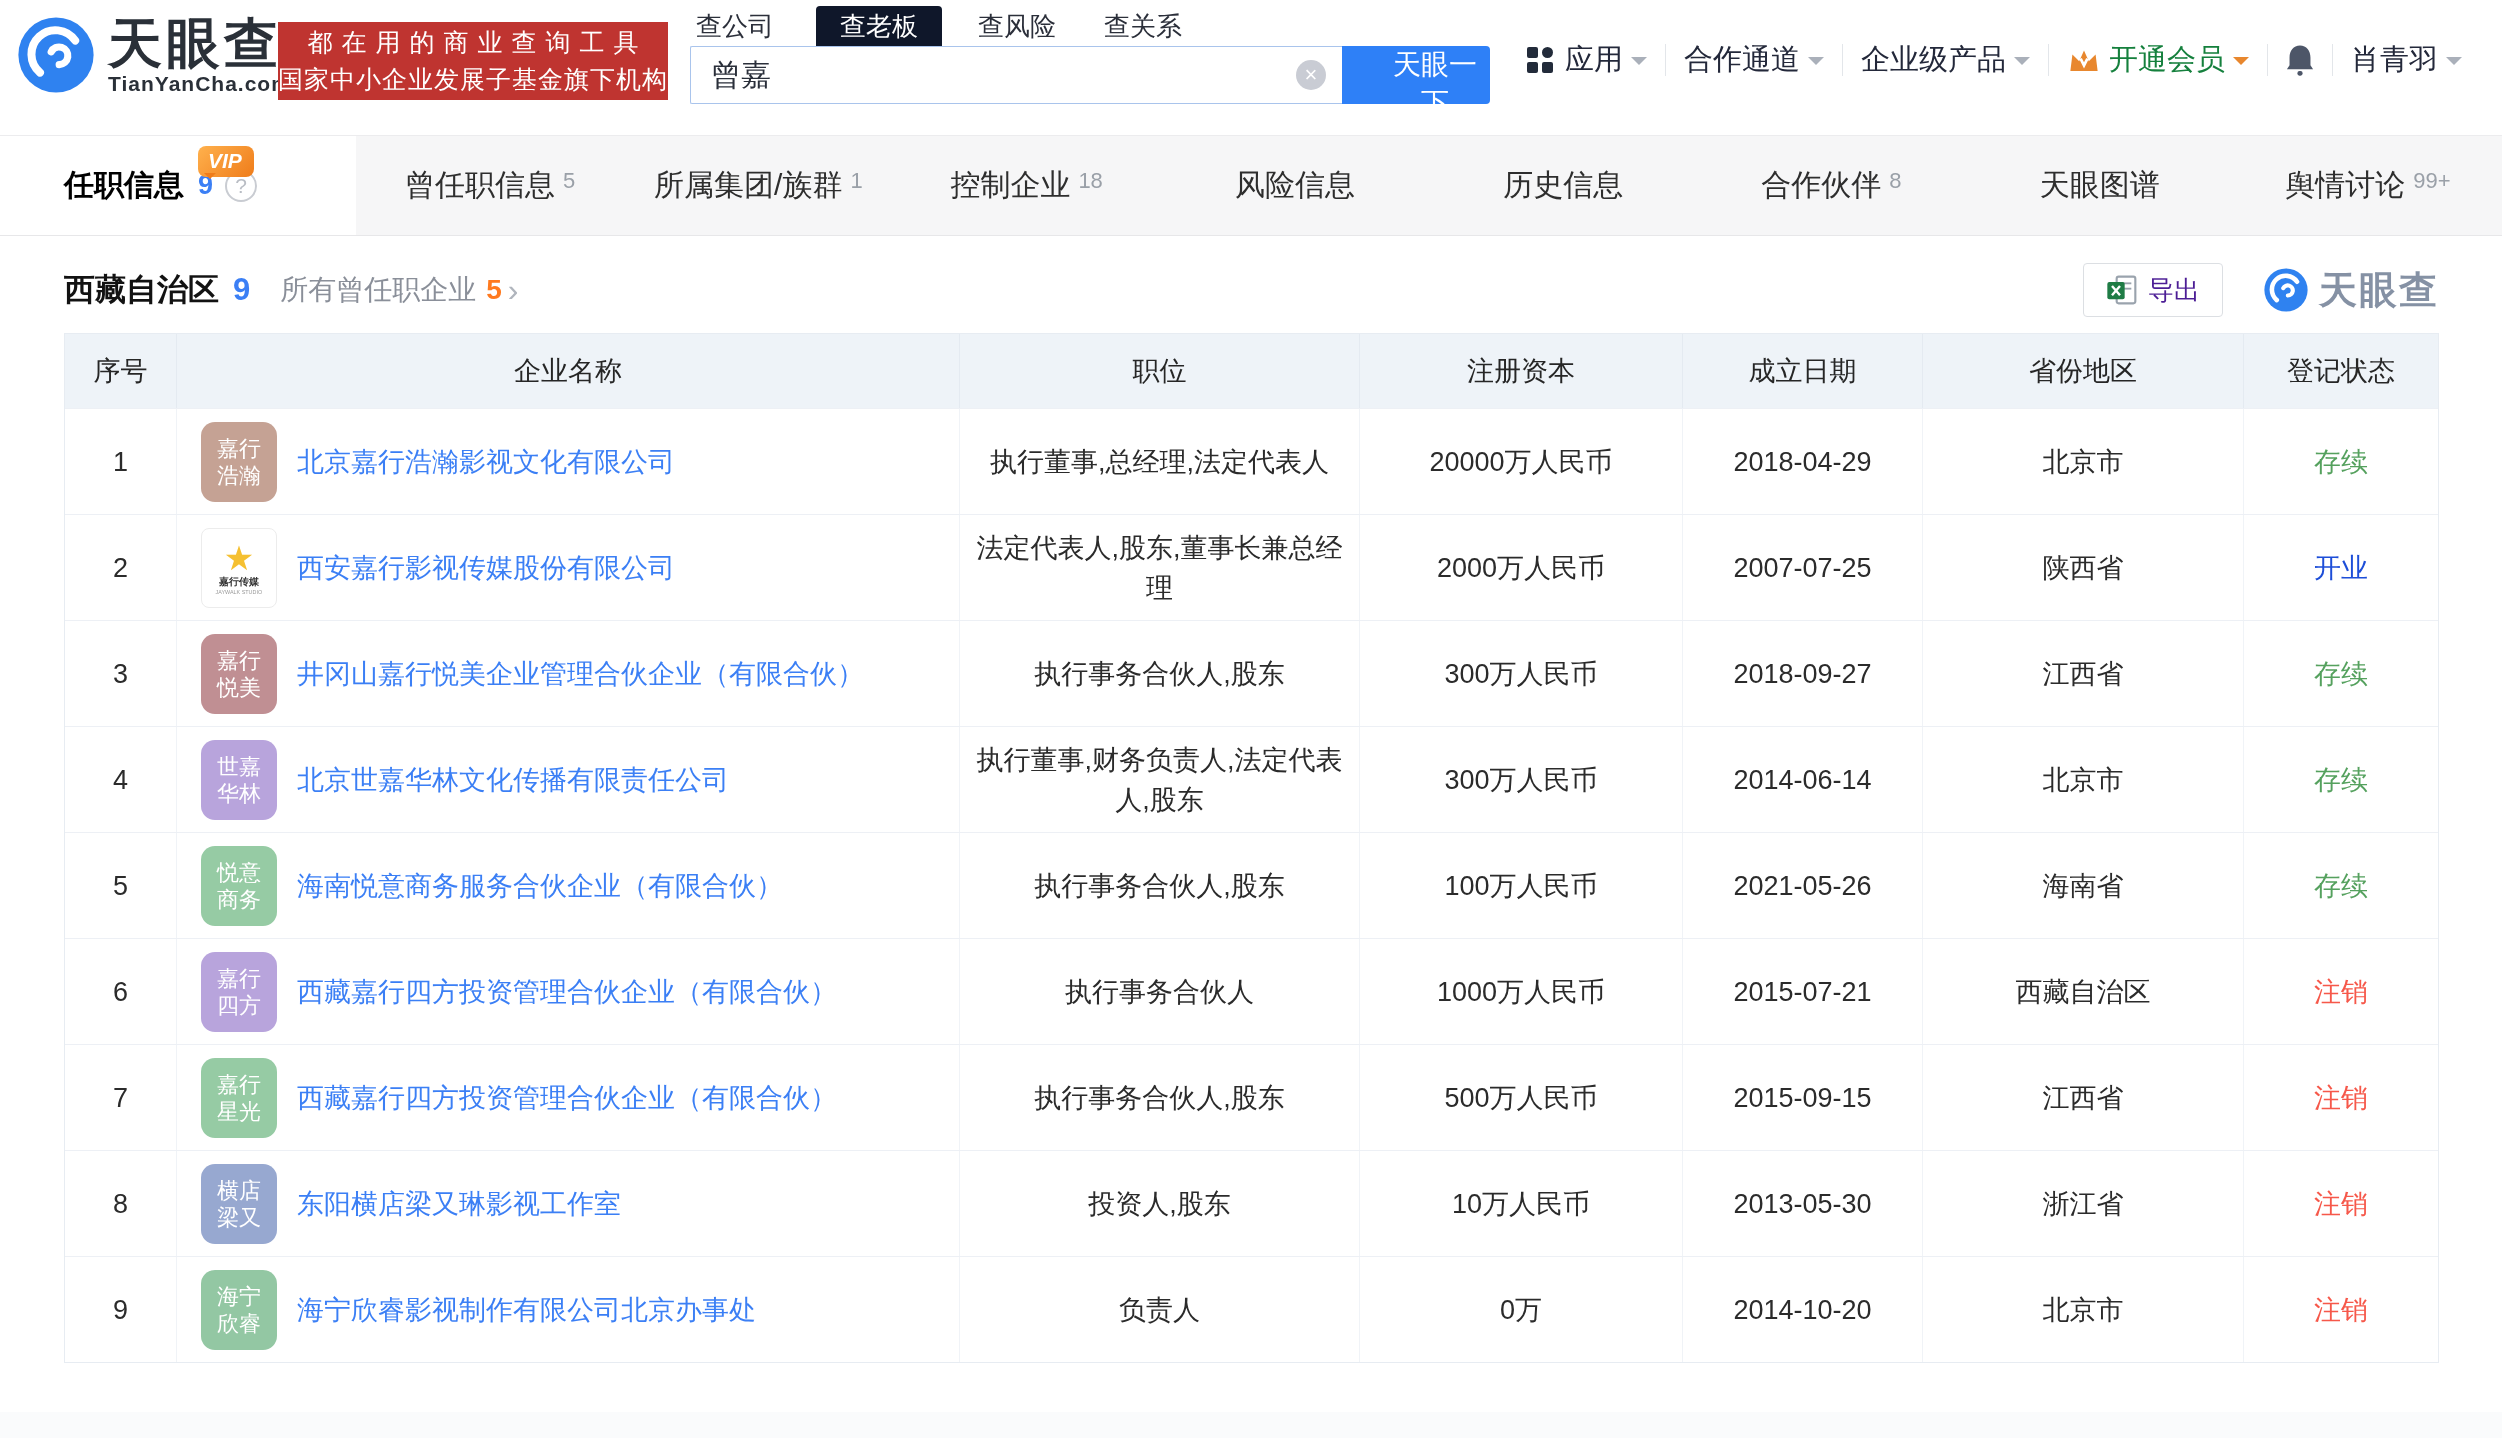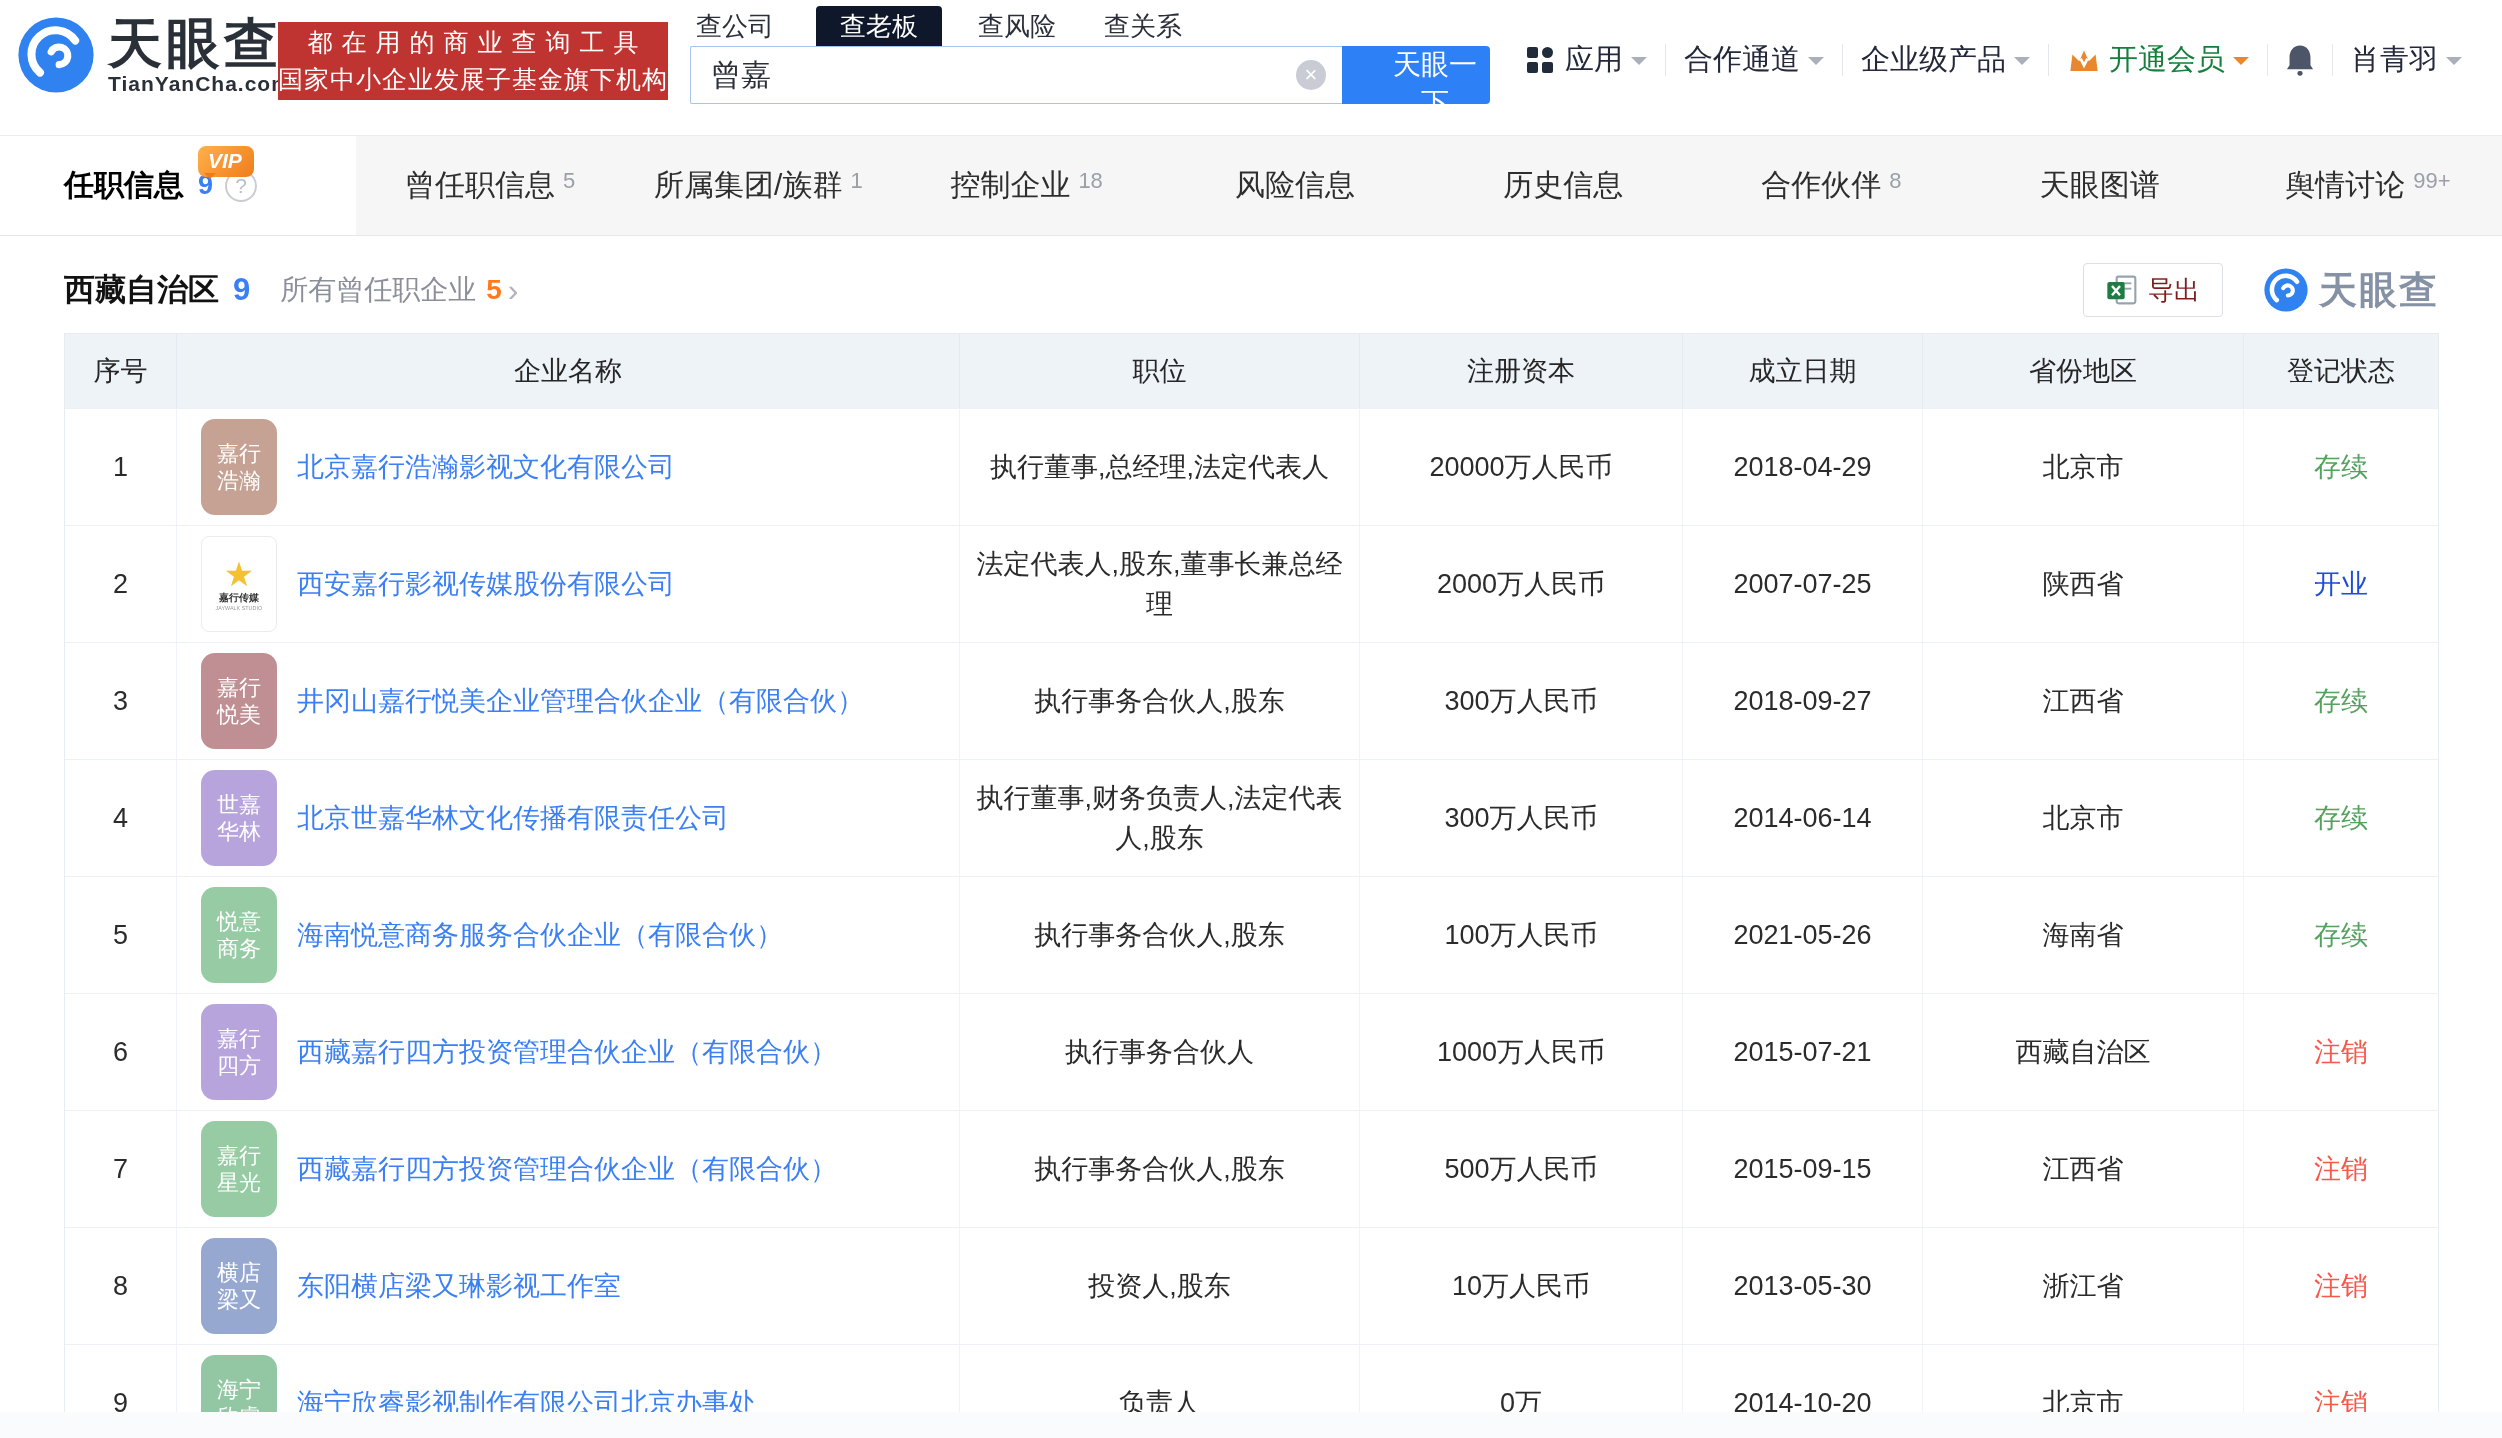--- a/index.html
+++ b/index.html
@@ -60,36 +60,36 @@
   .content { position:absolute; top:237px; left:0; width:100%; bottom:0; background:#fff; }
   .section-head { position:absolute; top:22px; left:64px; right:63px; height:62px; display:flex; align-items:center; justify-content:space-between; }
   .sh-left { display:flex; align-items:center; }
   .sh-title { font-size:31px; font-weight:bold; color:#121212; }
   .sh-count { font-size:31px; font-weight:bold; color:#3b7ff5; margin-left:14px; }
   .sh-sub { display:flex; align-items:center; margin-left:30px; font-size:28px; color:#8a8f99; cursor:pointer; }
   .sh-sub-count { color:#ff7a1f; font-weight:bold; margin-left:10px; }
   .sh-arrow { color:#b0b5bd; font-size:32px; margin-left:6px; line-height:28px; }
   .sh-right { display:flex; align-items:center; gap:40px; }
   .export-btn { display:flex; align-items:center; gap:10px; height:54px; padding:0 22px; background:#fff;
-                border:1px solid #dcdfe3; border-radius:4px; font-size:26px; color:#7f1d1d; cursor:pointer; font-family:inherit; }
+                border:1px solid #dcdfe3; border-radius:4px; font-size:26px; color:#4c1d95; cursor:pointer; font-family:inherit; }
   .watermark { display:flex; align-items:center; gap:10px; }
   .watermark span { font-size:38px; font-weight:bold; color:#8591a4; letter-spacing:2px; }
 
   .table { position:absolute; top:96px; left:64px; width:2375px; border:1px solid #e7ecf2; }
   .thead, .trow { display:grid; grid-template-columns:111px 783px 400px 323px 240px 321px 195px; }
   .thead { background:#eef3f8; height:74px; }
   .th { display:flex; align-items:center; justify-content:center; font-size:27px; color:#262626; border-left:1px solid #e4eaf1; }
   .th:first-child { border-left:none; }
   .trow { border-top:1px solid #edf0f5; }
   .td { display:flex; align-items:center; justify-content:center; font-size:27px; color:#2b2b2b;
         border-left:1px solid #f0f3f7; min-height:105px; padding:10px 16px; text-align:center; line-height:40px; }
   .td:first-child { border-left:none; }
   .c-company { justify-content:flex-start; text-align:left; padding-left:24px; gap:20px; }
   .company-link { color:#3b7ff5; text-decoration:none; cursor:pointer; line-height:38px; }
-  .logo-badge { flex:none; width:76px; height:96px; border-radius:14px; color:#fff; font-size:22px; line-height:27px;
+  .logo-badge { flex:none; width:76px; height:80px; border-radius:14px; color:#fff; font-size:22px; line-height:27px;
                 display:flex; align-items:center; justify-content:center; text-align:center; white-space:pre-line; }
   .logo-badge.img { background:#fff; border:1px solid #ececec; border-radius:8px; flex-direction:column; line-height:normal; }
   .logo-badge.img .star { color:#f5c031; font-size:34px; line-height:34px; }
   .logo-badge.img .cap1 { color:#333; font-size:10px; font-weight:bold; }
   .logo-badge.img .cap2 { color:#999; font-size:6px; transform:scale(.9); }
   .status-green { color:#55a15e; }
   .status-red { color:#f6584a; }
   .bottom-strip { position:absolute; left:0; bottom:0; width:100%; height:26px; background:#fafbfc; }
 </style>
 </head>

